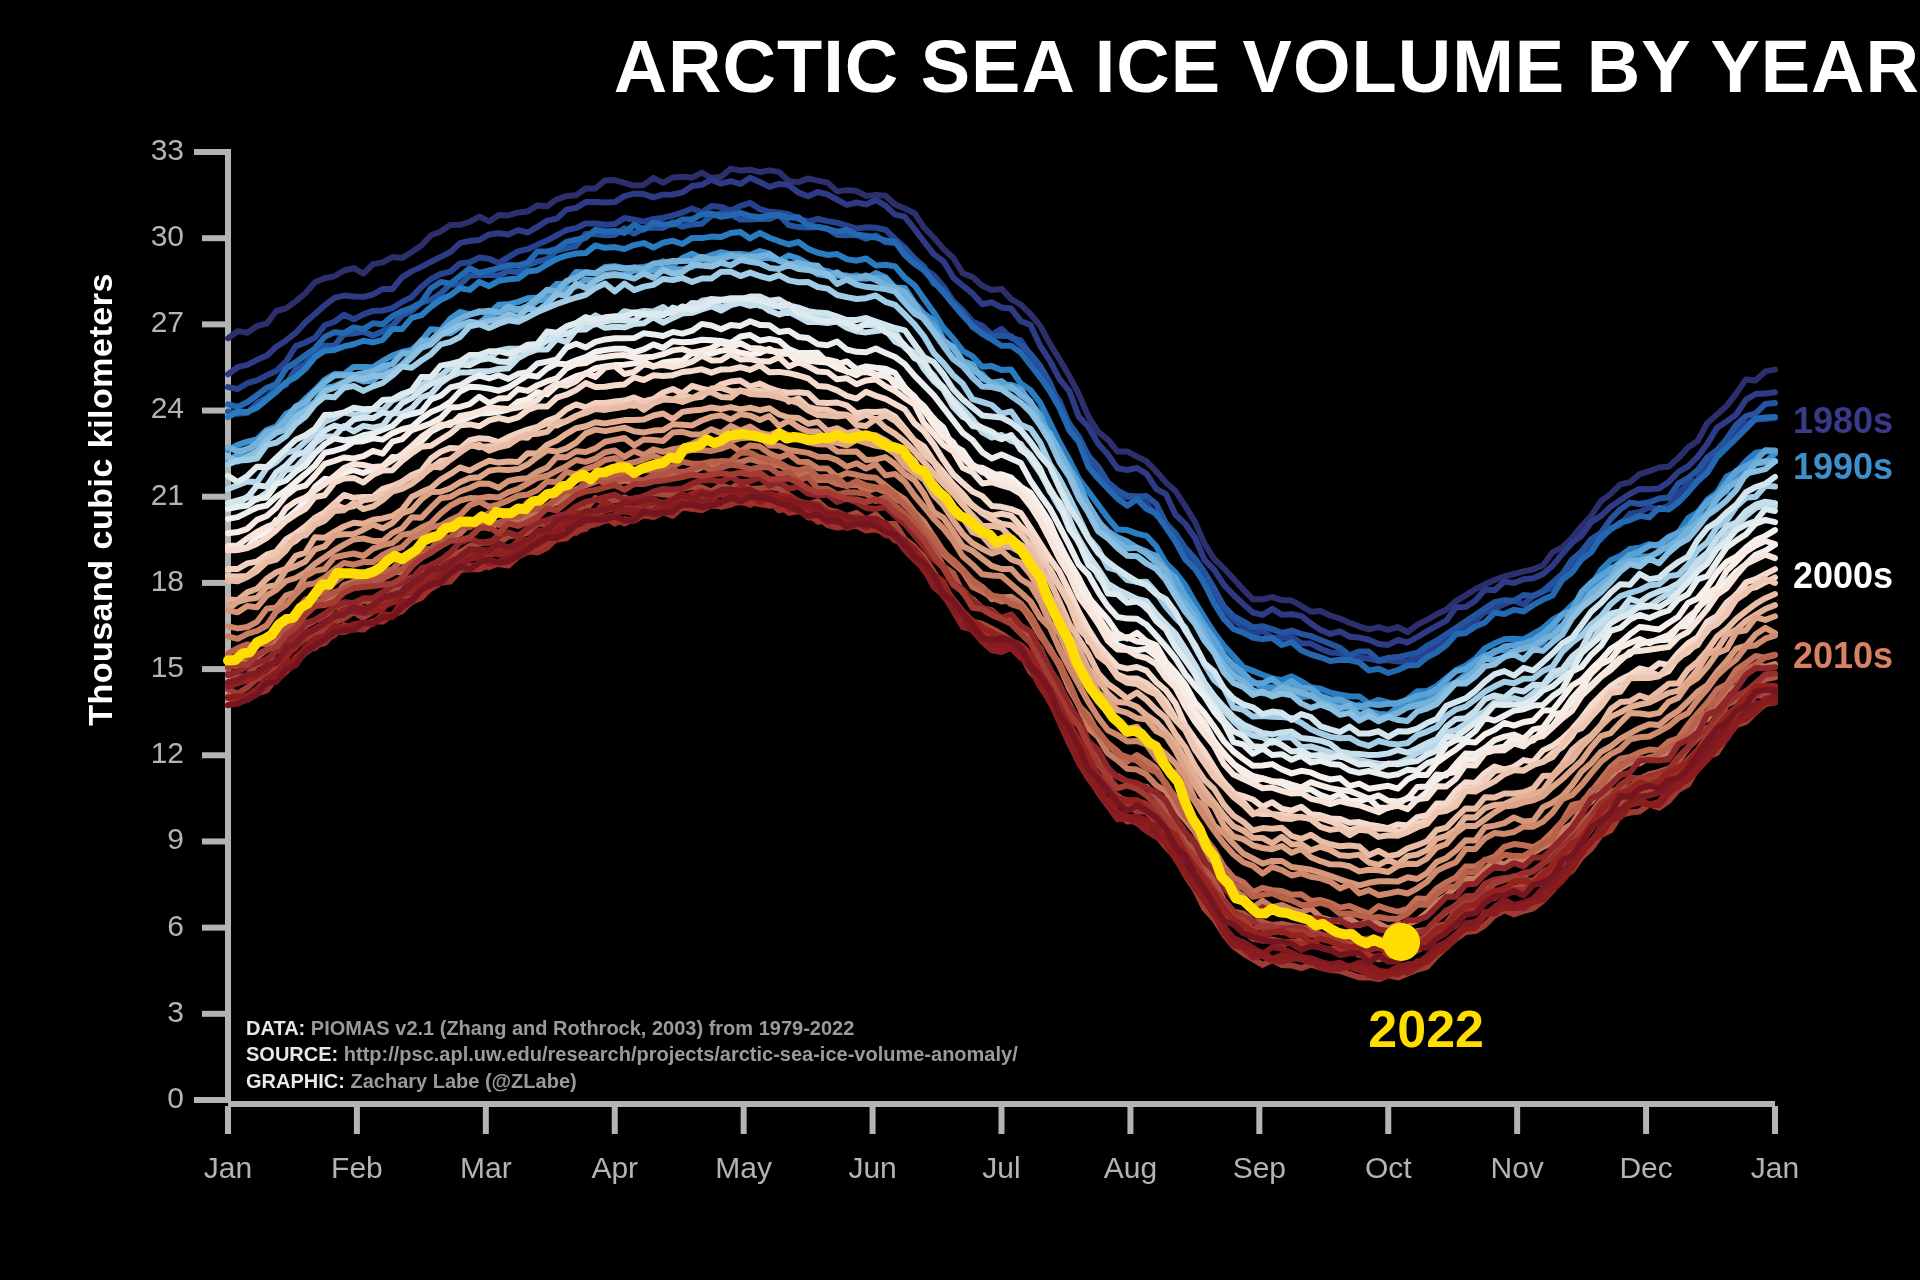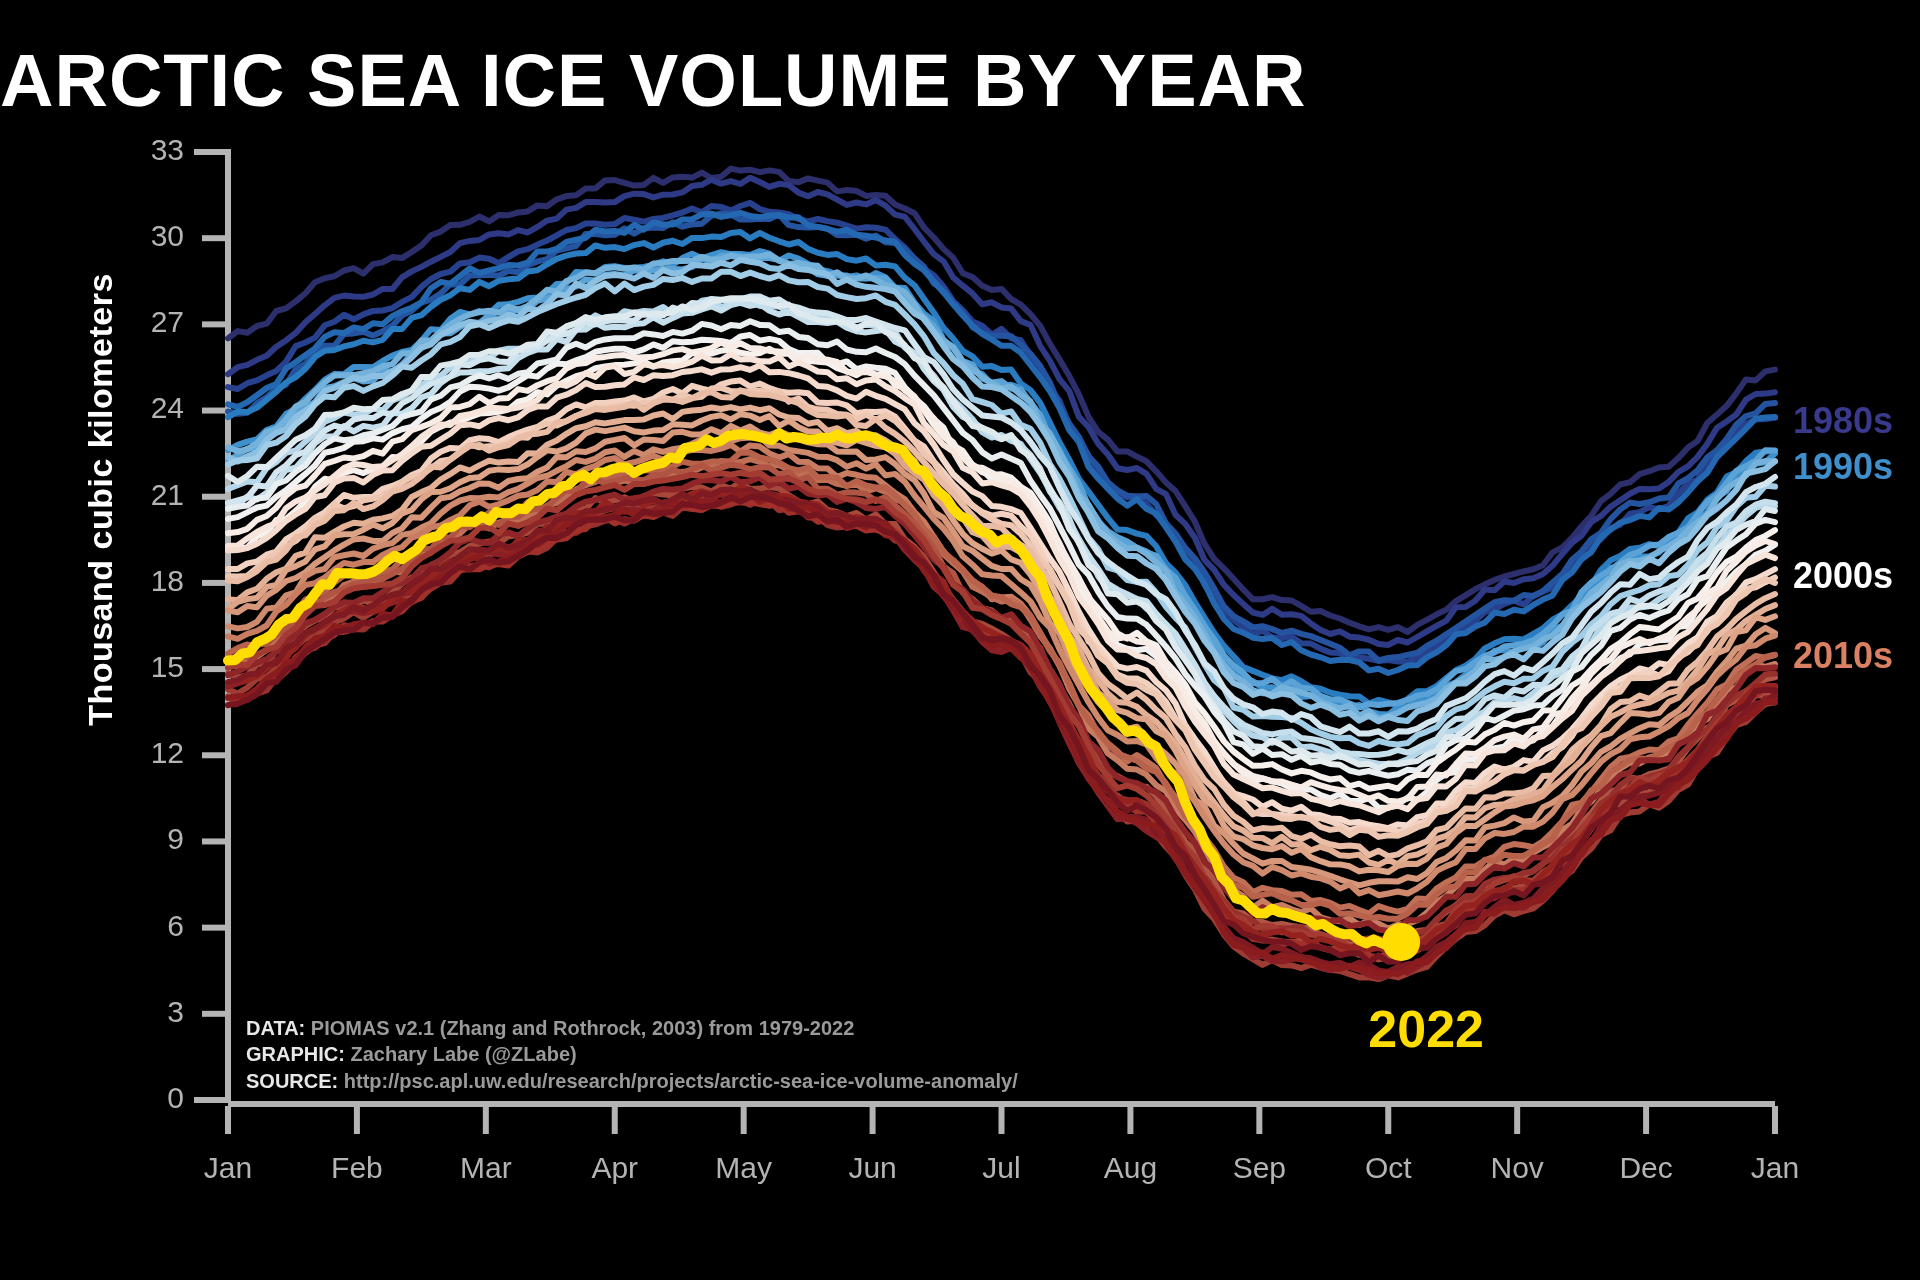--- a/index.html
+++ b/index.html
@@ -1,19 +1,19 @@
 <!DOCTYPE html>
 <html><head>
 <meta charset="utf-8">
 <title>Arctic Sea Ice Volume by Year</title>
 <style>
   html,body{margin:0;padding:0;background:#000;}
   #stage{position:relative;width:1920px;height:1280px;background:#000;overflow:hidden;
          font-family:"Liberation Sans", sans-serif;}
-  #chart-title{position:absolute;left:0;top:44px;width:1920px;text-align:left;
+  #chart-title{position:absolute;left:0;top:30px;width:1920px;text-align:right;
       color:#fff;font-size:74px;font-weight:bold;letter-spacing:1px;line-height:1;}
   #ylabel{position:absolute;left:-250px;top:480px;width:700px;text-align:center;
       transform:rotate(-90deg);color:#fff;font-size:34px;font-weight:bold;letter-spacing:0.5px;}
   svg#plot{position:absolute;left:0;top:0;width:1920px;height:1280px;}
   .tick-label{fill:#b4b4b4;font-size:30px;font-family:"Liberation Sans",sans-serif;}
   .ytick-label{text-anchor:end;dominant-baseline:middle;}
   .xtick-label{text-anchor:middle;dominant-baseline:hanging;}
   .axis-line{stroke:#b4b4b4;stroke-width:6;fill:none;}
   .tick-mark{stroke:#b4b4b4;stroke-width:6;}
   .series{fill:none;stroke-width:6;stroke-linecap:round;stroke-linejoin:round;}
@@ -140,20 +140,20 @@
         <text x="1793" y="588" fill="#ffffff" class="decade-label">2000s</text>
         <text x="1793" y="668" fill="#d98162" class="decade-label">2010s</text>
       </g>
   </svg>
 
   <div id="credits">
     <div>
       <b>DATA:</b><span> PIOMAS v2.1 (Zhang and Rothrock, 2003) from 1979-2022</span>
     </div>
     <div>
-      <b>GRAPHIC:</b><span> Zachary Labe (@ZLabe)</span>
+      <b>SOURCE:</b><span> http://psc.apl.uw.edu/research/projects/arctic-sea-ice-volume-anomaly/</span>
     </div>
     <div>
-      <b>SOURCE:</b><span> http://psc.apl.uw.edu/research/projects/arctic-sea-ice-volume-anomaly/</span>
+      <b>GRAPHIC:</b><span> Zachary Labe (@ZLabe)</span>
     </div>
   </div>
 
 </div>
 
 </body></html>

